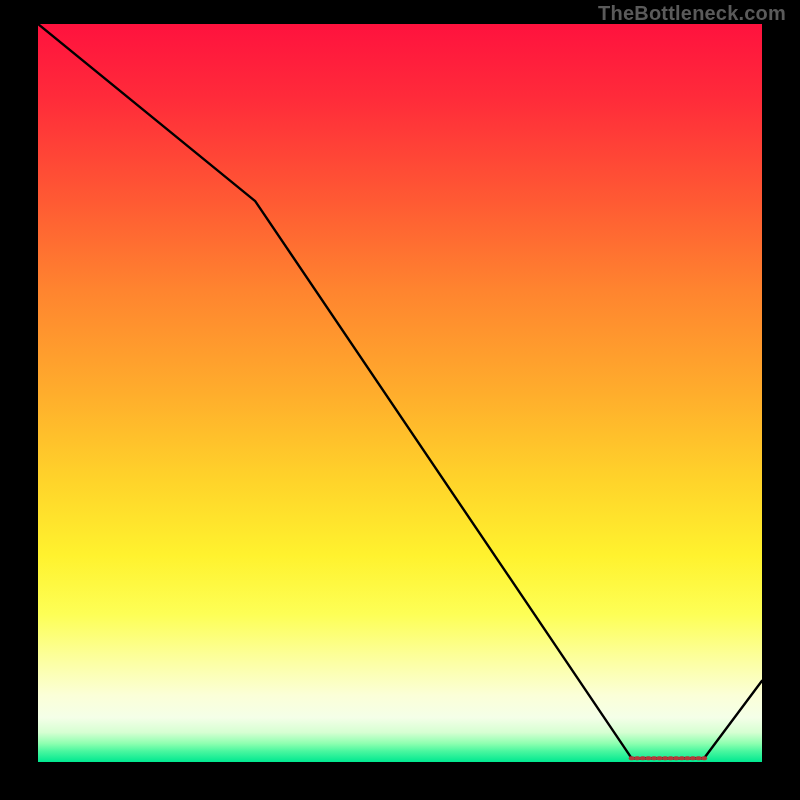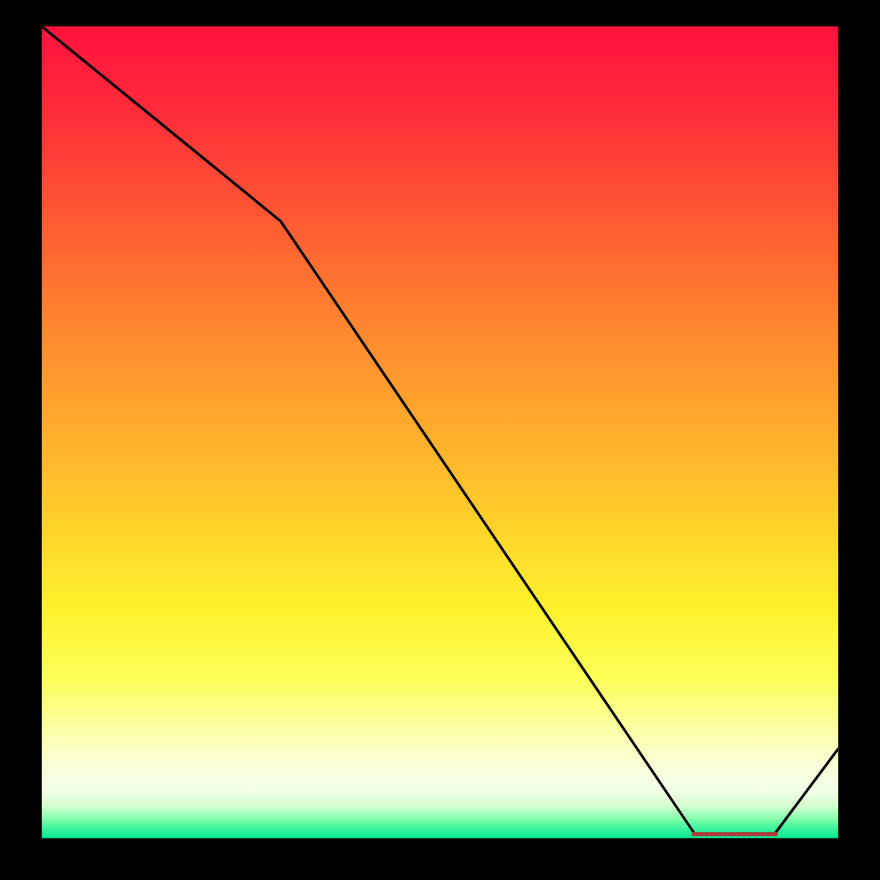--- a/index.html
+++ b/index.html
@@ -62,20 +62,21 @@
     font-weight: 600;
     letter-spacing: 0.2px;
     user-select: none;
   }
 </style>
 </head>
 <body>
 
 <div class="frame">
 
+  <div class="watermark">TheBottleneck.com</div>
 
   <div class="plot-area">
     <div class="gradient"></div>
 
     <svg class="line" viewBox="0 0 724 738" preserveAspectRatio="none">
       <g>
         <path id="curve-path" fill="none" stroke="#000" stroke-width="2.4" stroke-linejoin="round" stroke-linecap="round" d="M0.0 0.0 L217.2 177.1 L593.7 734.3 L622.6 734.3 L666.1 734.3 L724.0 656.8"></path>
       </g>
       <g id="markers">
           <rect x="590.7" y="732.3" width="6" height="4" rx="2" fill="#b23a3a"></rect>

